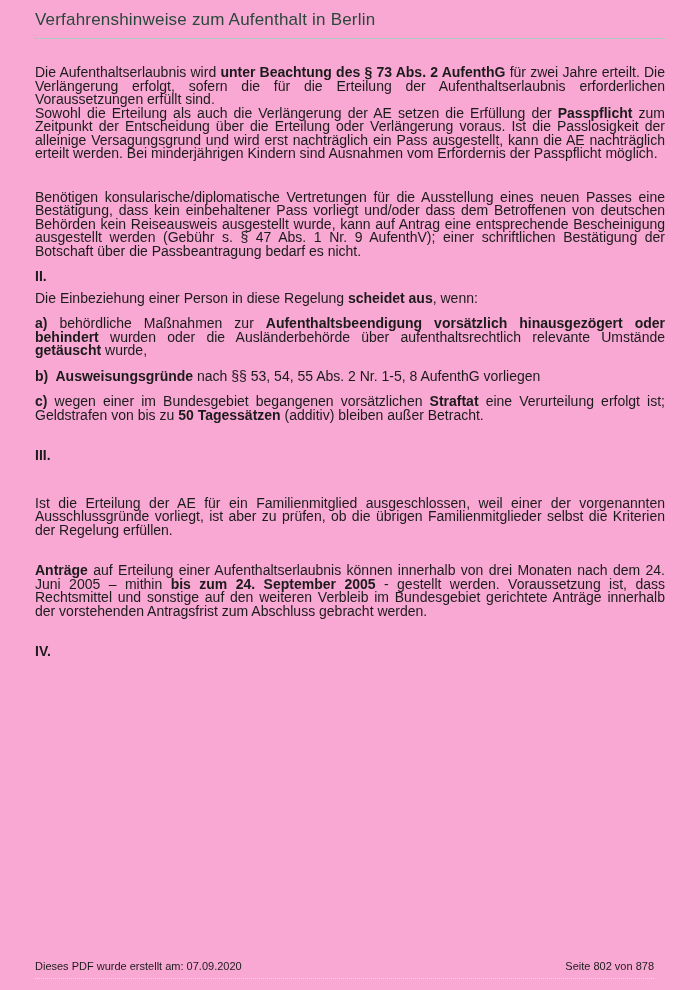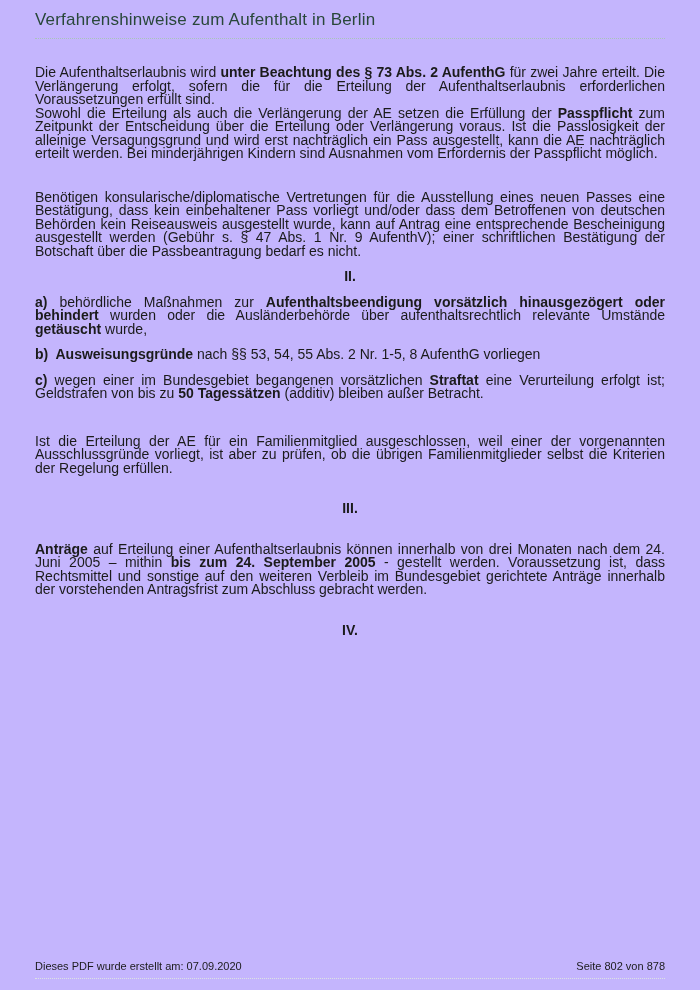--- a/index.html
+++ b/index.html
@@ -7,75 +7,76 @@
   body {
     width: 700px; height: 990px;
     position: relative; overflow: hidden;
     font-family: "Liberation Sans", sans-serif;
     color: #1b1b1b;
     -webkit-font-smoothing: antialiased;
   }
   .page {
     position: absolute; inset: 0;
     padding: 9px 35px 0 35px;
-    background: #c4b5fd;
+    background: #f9a8d4;
   }
   .doc-title {
     font-size: 17px;
     font-weight: 400;
     line-height: 22px;
     letter-spacing: 0.2px;
     color: var(--title-color, #29473a);
     padding-bottom: 7px;
     border-bottom: 1px dotted var(--divider-color, #a9c4ba);
   }
   .doc-body {
     margin-top: 27px;
     font-size: 14px;
     line-height: 13.5px;
   }
   .blk { color: #1b1b1b; }
   .t-paragraph { text-align: justify; }
   .t-paragraph-loose { text-align: justify; line-height: 17px; }
-  .t-heading { text-align: center; font-weight: 700; }
+  .t-heading { font-weight: 700; }
   .sp-none { margin-top: 0; }
   .sp-xs { margin-top: 8px; }
   .sp-sm { margin-top: 12px; }
   .sp-md { margin-top: 27px; }
   .sp-lg { margin-top: 30px; }
   .sp-xl { margin-top: 34px; }
   .blk b { font-weight: 700; }
   .footer {
     position: absolute;
-    left: 35px; right: 35px; top: 960px;
+    left: 35px; right: 46px; top: 960px;
     display: flex;
     justify-content: space-between;
     align-items: baseline;
     font-size: 11px;
     line-height: 13px;
     padding-bottom: 5px;
     border-bottom: 1px dotted var(--footer-divider, #d9e1de);
   }
 </style>
 </head>
 <body>
 
 <div class="page">
   <h1 class="doc-title">Verfahrenshinweise zum Aufenthalt in Berlin</h1>
 
   <div class="doc-body" id="doc-body">
       <div class="blk t-paragraph sp-none"><span>Die Aufenthaltserlaubnis wird </span><b>unter Beachtung des § 73 Abs. 2 AufenthG</b><span> für zwei Jahre erteilt. Die Verlängerung erfolgt, sofern die für die Erteilung der Aufenthaltserlaubnis erforderlichen Voraussetzungen erfüllt sind.</span></div>
       <div class="blk t-paragraph sp-none"><span>Sowohl die Erteilung als auch die Verlängerung der AE setzen die Erfüllung der </span><b>Passpflicht</b><span> zum Zeitpunkt der Entscheidung über die Erteilung oder Verlängerung voraus. Ist die Passlosigkeit der alleinige Versagungsgrund und wird erst nachträglich ein Pass ausgestellt, kann die AE nachträglich erteilt werden. Bei minderjährigen Kindern sind Ausnahmen vom Erfordernis der Passpflicht möglich.</span></div>
       <div class="blk t-paragraph sp-lg"><span>Benötigen konsularische/diplomatische Vertretungen für die Ausstellung eines neuen Passes eine Bestätigung, dass kein einbehaltener Pass vorliegt und/oder dass dem Betroffenen von deutschen Behörden kein Reiseausweis ausgestellt wurde, kann auf Antrag eine entsprechende Bescheinigung ausgestellt werden (Gebühr s. § 47 Abs. 1 Nr. 9 AufenthV); einer schriftlichen Bestätigung der Botschaft über die Passbeantragung bedarf es nicht.</span></div>
       <div class="blk t-heading sp-sm"><b>II.</b></div>
+      <div class="blk t-paragraph sp-xs"><span>Die Einbeziehung einer Person in diese Regelung </span><b>scheidet aus</b><span>, wenn:</span></div>
       <div class="blk t-paragraph sp-sm"><b>a)</b><span> behördliche Maßnahmen zur </span><b>Aufenthaltsbeendigung vorsätzlich hinausgezögert oder behindert</b><span> wurden oder die Ausländerbehörde über aufenthaltsrechtlich relevante Umstände </span><b>getäuscht</b><span> wurde,</span></div>
       <div class="blk t-paragraph sp-sm"><b>b)&nbsp; Ausweisungsgründe</b><span> nach §§ 53, 54, 55 Abs. 2 Nr. 1-5, 8 AufenthG vorliegen</span></div>
       <div class="blk t-paragraph sp-sm"><b>c)</b><span> wegen einer im Bundesgebiet begangenen vorsätzlichen </span><b>Straftat</b><span> eine Verurteilung erfolgt ist; Geldstrafen von bis zu </span><b>50 Tagessätzen</b><span> (additiv) bleiben außer Betracht.</span></div>
+      <div class="blk t-heading sp-md"><b>III.</b></div>
       <div class="blk t-paragraph sp-xl"><span>Ist die Erteilung der AE für ein Familienmitglied ausgeschlossen, weil einer der vorgenannten Ausschlussgründe vorliegt, ist aber zu prüfen, ob die übrigen Familienmitglieder selbst die Kriterien der Regelung erfüllen.</span></div>
-      <div class="blk t-heading sp-md"><b>III.</b></div>
       <div class="blk t-paragraph sp-md"><b>Anträge</b><span> auf Erteilung einer Aufenthaltserlaubnis können innerhalb von drei Monaten nach dem 24. Juni 2005 – mithin </span><b>bis zum 24. September 2005</b><span> - gestellt werden. Voraussetzung ist, dass Rechtsmittel und sonstige auf den weiteren Verbleib im Bundesgebiet gerichtete Anträge innerhalb der vorstehenden Antragsfrist zum Abschluss gebracht werden.</span></div>
       <div class="blk t-heading sp-md"><b>IV.</b></div>
     </div>
 
   <div class="footer">
     <span>Dieses PDF wurde erstellt am: 07.09.2020</span>
     <span>Seite 802 von 878</span>
   </div>
 </div>
 

